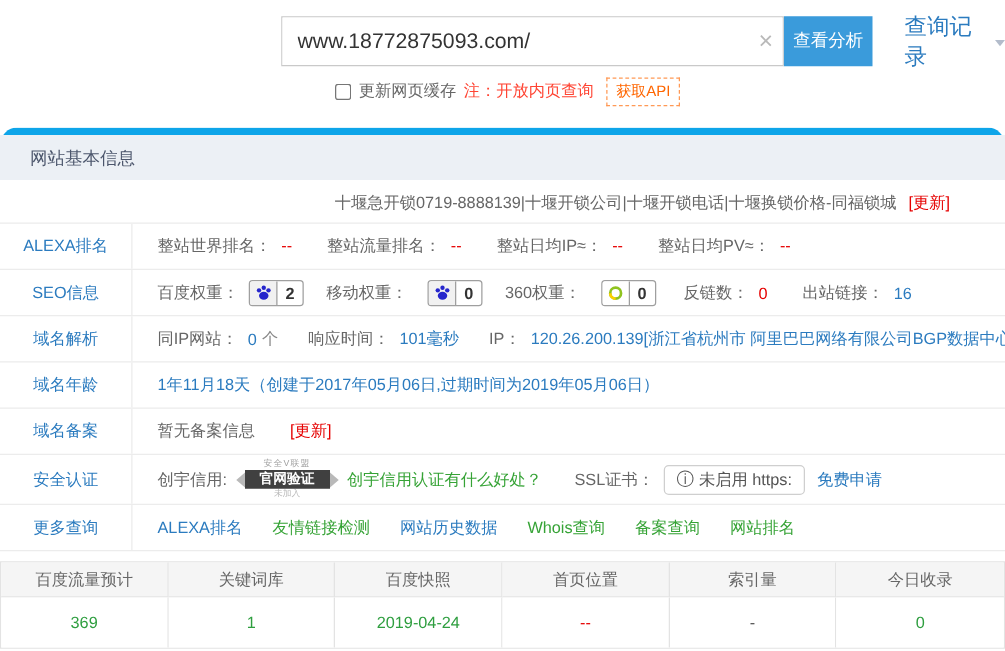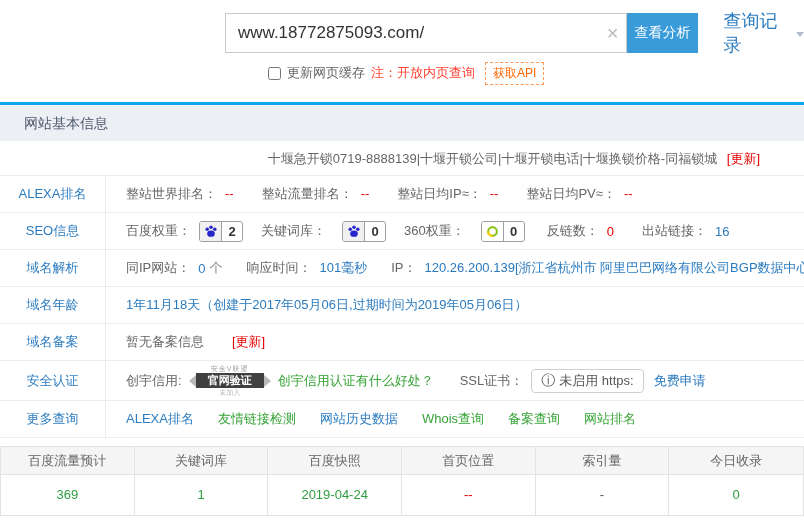--- a/index.html
+++ b/index.html
@@ -21,21 +21,21 @@
     border-top:5px solid #b3bccb; margin-left:5px; margin-top:2px; }
 
   .options-row { display:flex; align-items:center; margin:10px 0 0 228px; height:20px;padding-left:40px; }
   .cache-label { display:inline-flex; align-items:center; color:#666; font-size:13px; }
   .cache-label input { width:13px; height:13px; margin-right:6px; }
   .note { color:#f43; font-size:13px; margin-left:6px; }
   .api-btn { margin-left:10px; color:#ff6600; border:1px dashed #ff9955; padding:2px 7px;
     font-size:12px; text-decoration:none; cursor:pointer; }
 
   
-  .panel { margin-top:19px; border-top:3px solid #0ea5e9; }
+  .panel { margin-top:19px; border-top:6px solid #0ea5e9;border-radius:14px; }
   .panel-header { height:36px; line-height:36px; background:#ecf0f5; color:#4c566c;
     font-size:14px; padding-left:24px; }
 
   .title-row { height:35px; line-height:35px; border-bottom:1px solid #ececec;
     text-align:right; padding-right:44px; color:#666; font-size:13px; white-space:nowrap; }
   .title-row .upd { color:#e60000; margin-left:6px; text-decoration:none; }
 
   .irow { display:flex; border-bottom:1px solid #ececec; min-height:37px; align-items:stretch; }
   .irow.tall { min-height:40px; }
   .label-cell { width:106px; flex:0 0 106px; border-right:1px solid #ececec;
@@ -149,21 +149,21 @@
         <span class="icon-seg">
           <svg width="14" height="14" viewBox="0 0 24 24" fill="#2525cc">
               <circle cx="5.5" cy="9" r="3"></circle>
               <circle cx="12" cy="5.5" r="3"></circle>
               <circle cx="18.5" cy="9" r="3"></circle>
               <ellipse cx="12" cy="16.5" rx="6.5" ry="5.5"></ellipse>
             </svg>
         </span>
         <span class="num-seg">2</span>
       </span>
-      <span class="k mr16" style="margin-left:10px">关键词库：</span>
+      <span class="k mr16" style="margin-left:10px">移动权重：</span>
       <span class="weight-badge" style="margin-left:0">
         <span class="icon-seg">
           <svg width="14" height="14" viewBox="0 0 24 24" fill="#2525cc">
               <circle cx="5.5" cy="9" r="3"></circle>
               <circle cx="12" cy="5.5" r="3"></circle>
               <circle cx="18.5" cy="9" r="3"></circle>
               <ellipse cx="12" cy="16.5" rx="6.5" ry="5.5"></ellipse>
             </svg>
         </span>
         <span class="num-seg">0</span>

